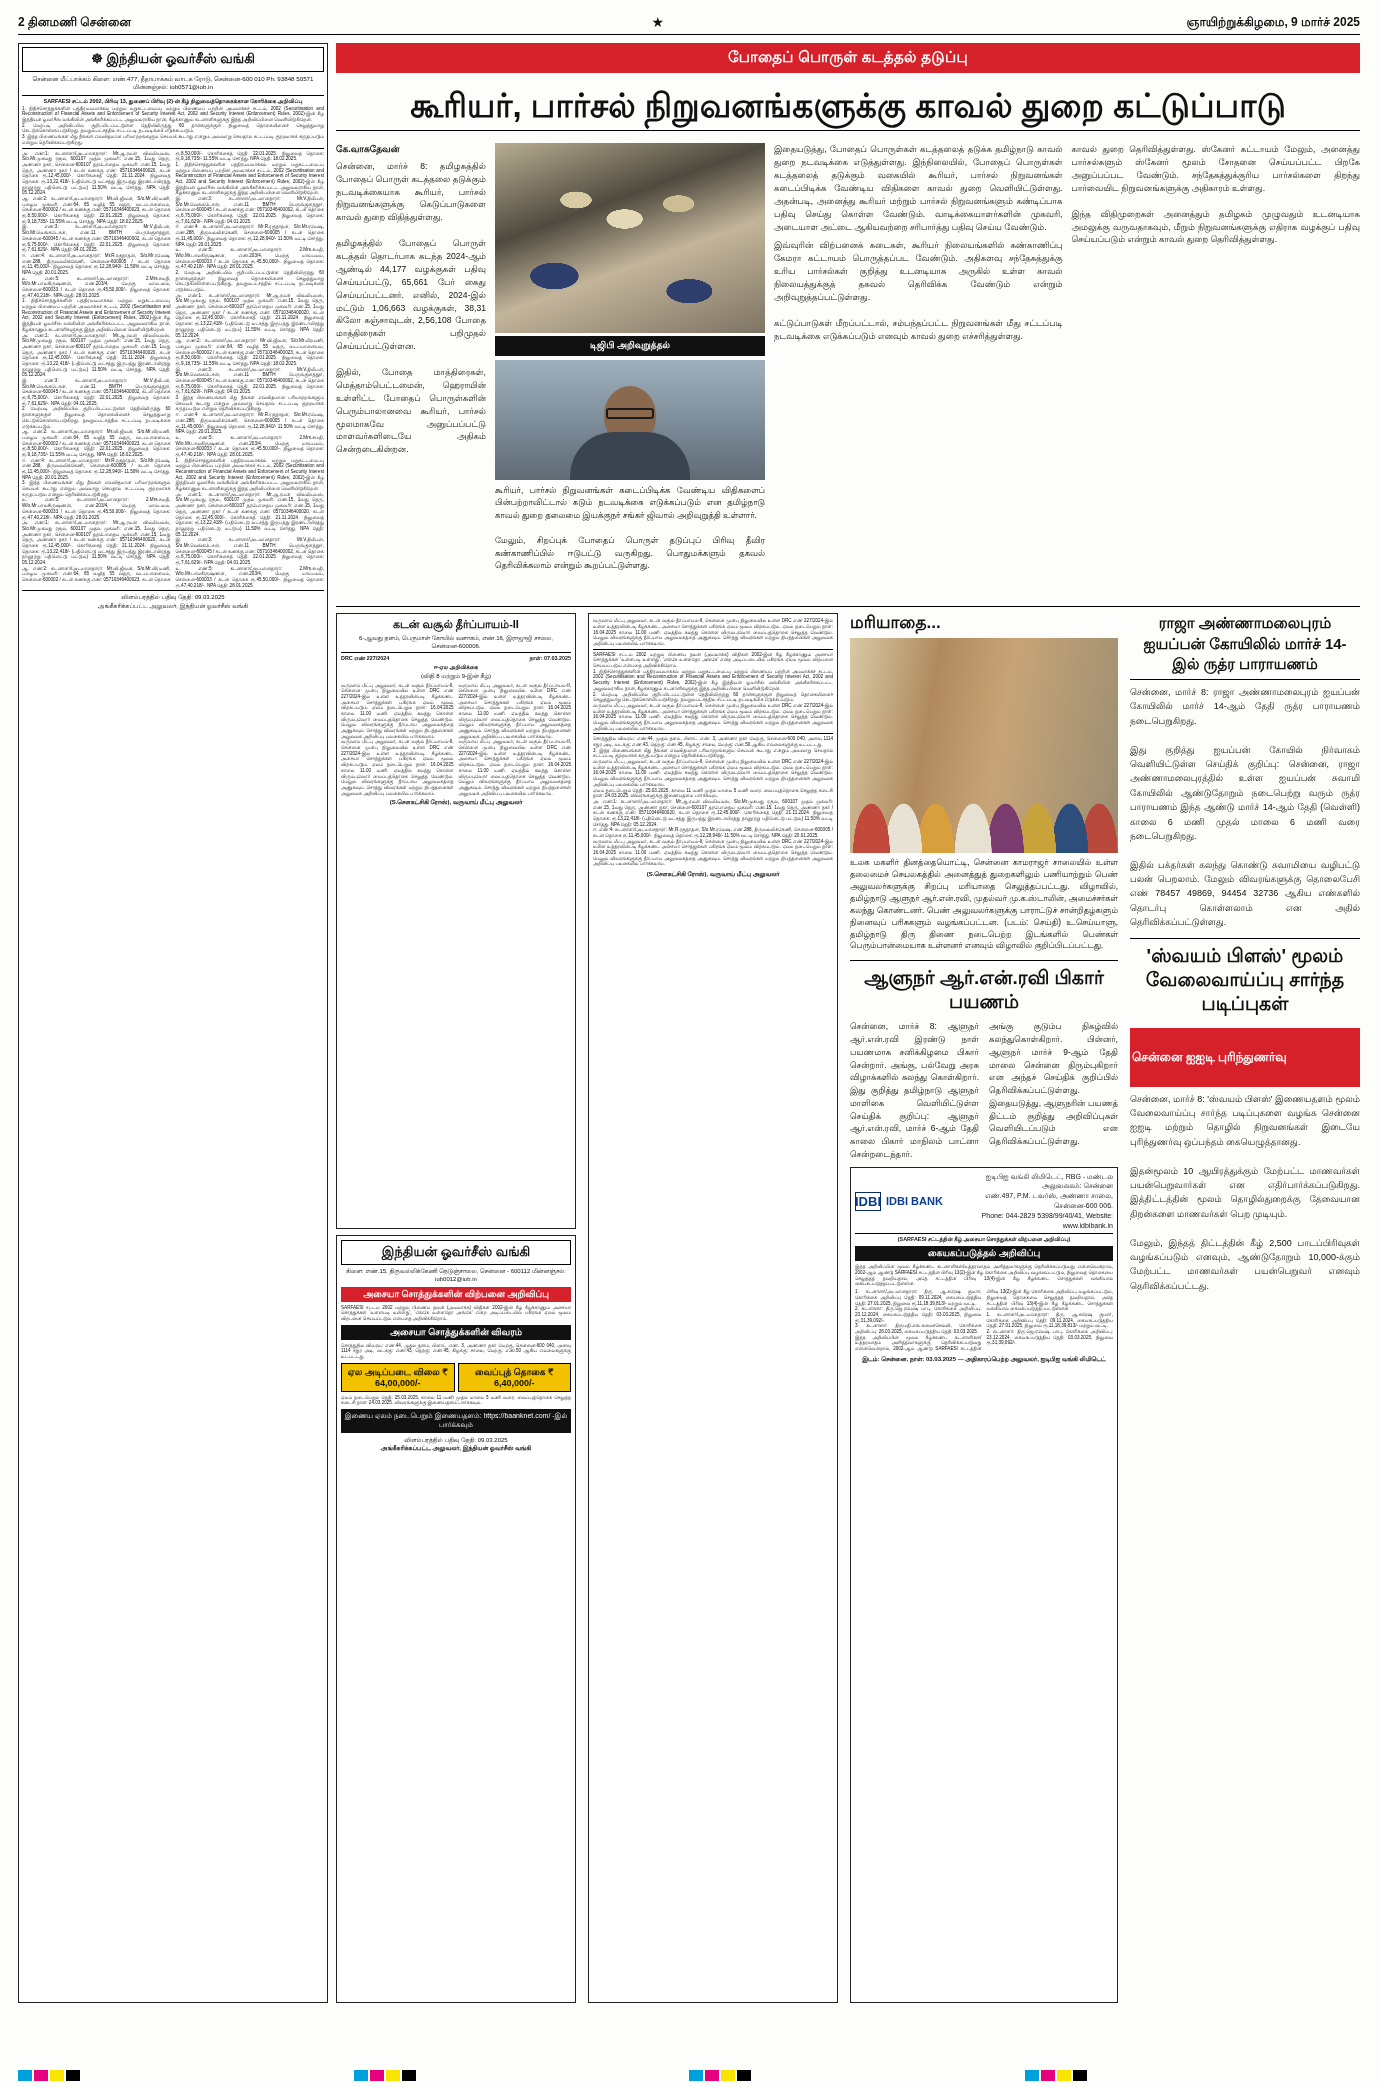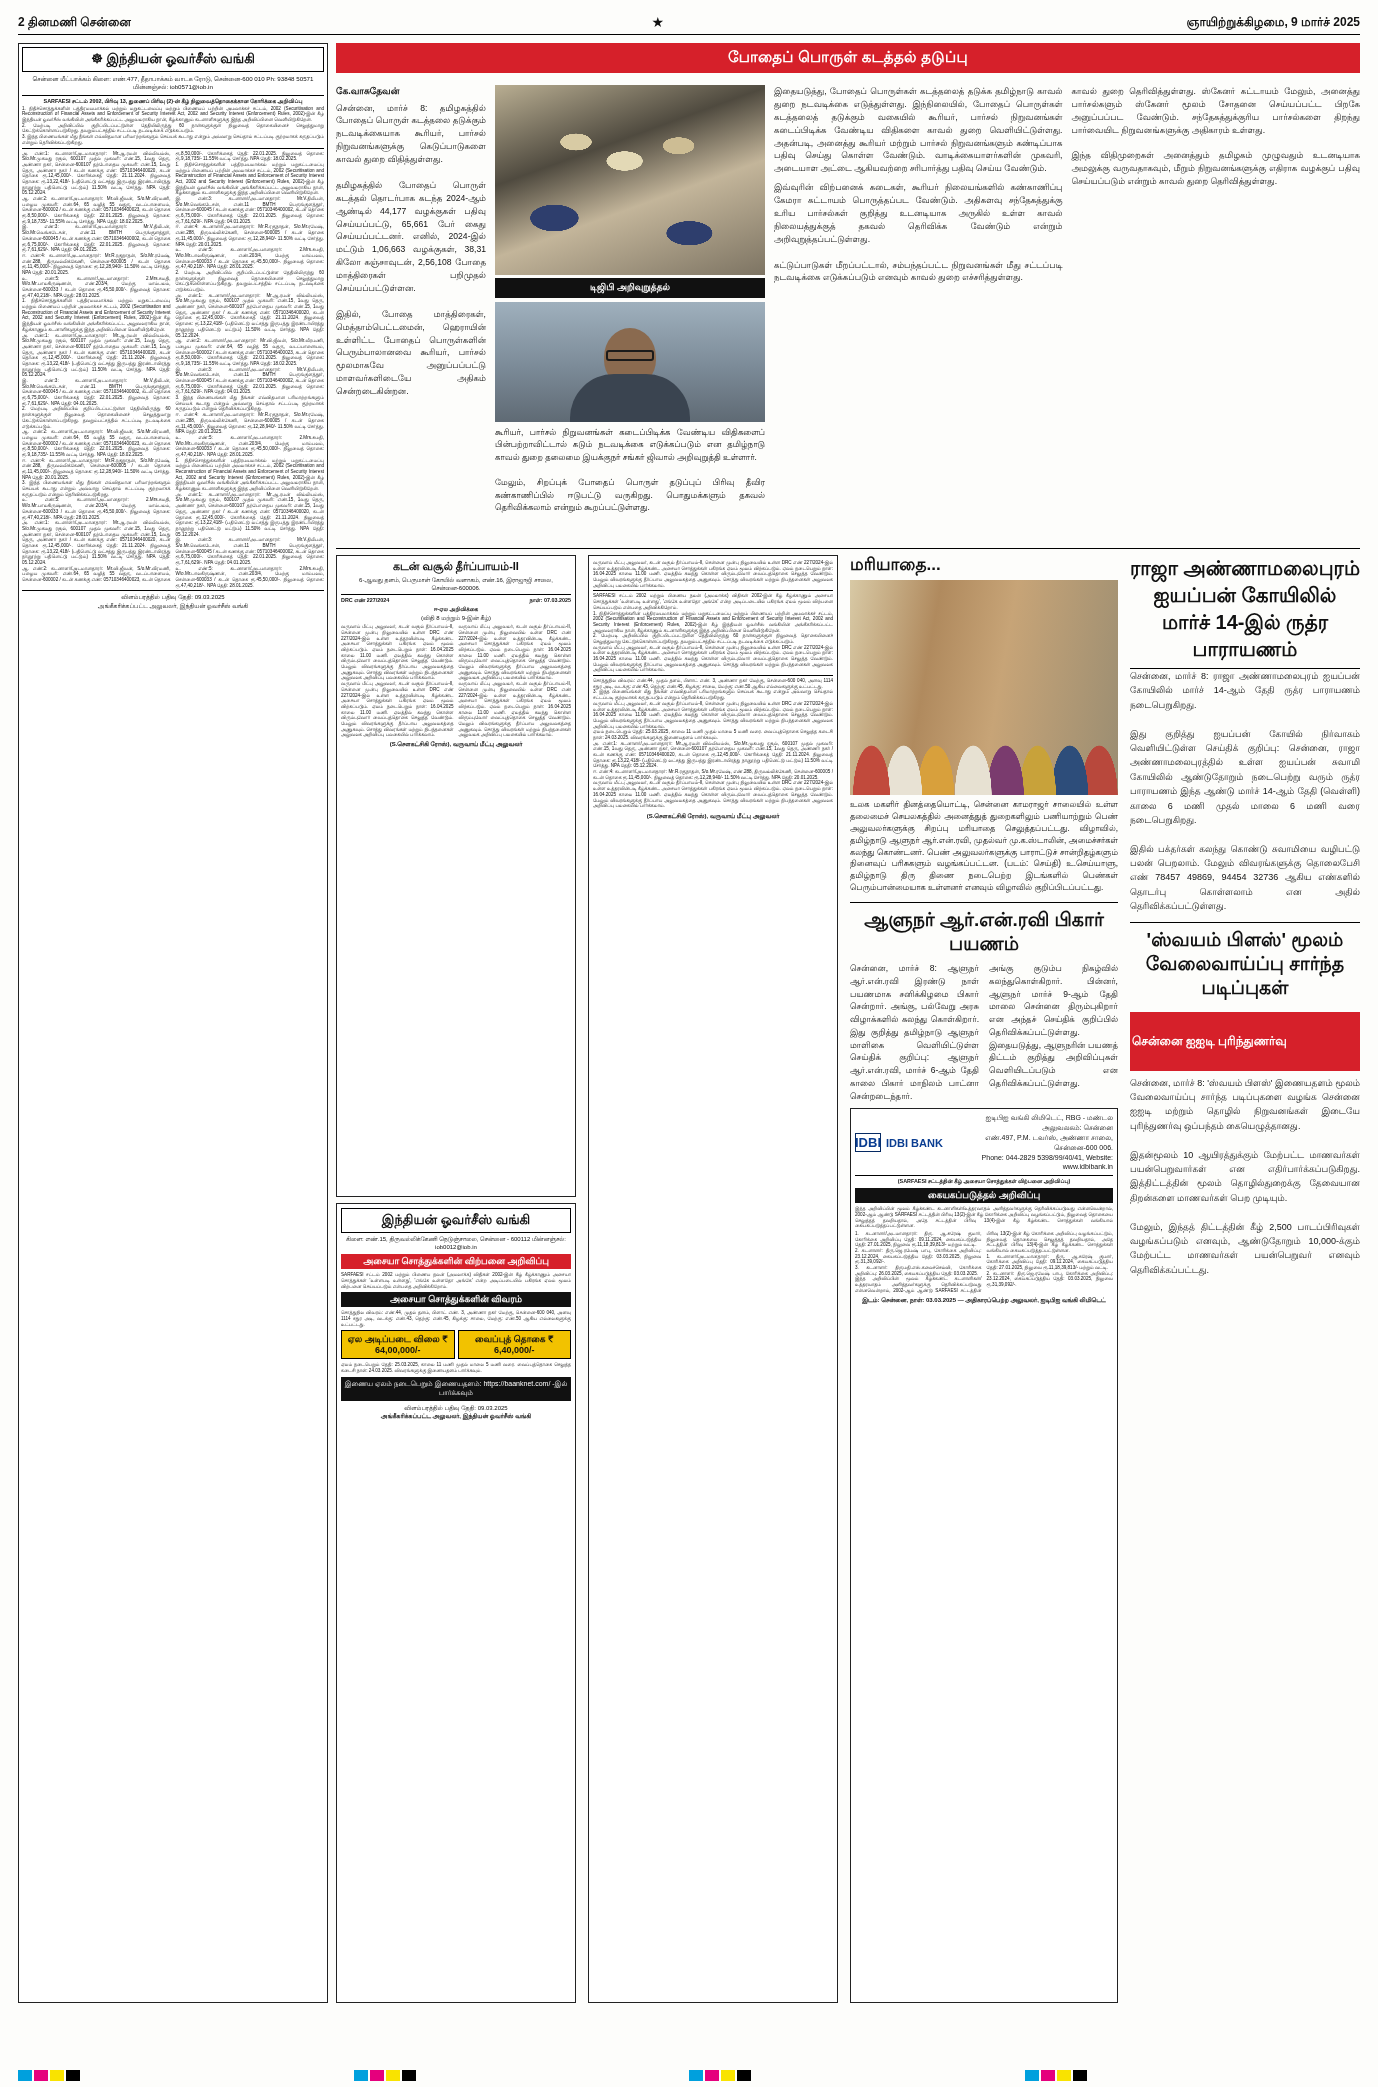--- a/index.html
+++ b/index.html
@@ -160,22 +160,22 @@
   .idbi-head { display:flex; align-items:center; gap:5px; border-bottom:1px solid #000; padding-bottom:3px; }
   .idbi-logo {
     width:26px; height:19px; background:#fff; border:1px solid #062a63;
     display:flex; align-items:center; justify-content:center;
     color:#0a3d91; font-weight:bold; font-size:13px;
   }
   .idbi-name { font-weight:bold; font-size:11px; color:#0a3d91; }
   .idbi-right { font-size:7px; line-height:1.4; text-align:right; flex:1; }
 
   .rightad-title {
-    text-align:center; font-weight:bold; font-size:20px; line-height:1.35;
-    border-bottom:1px solid #000; padding-bottom:5px; 
+    text-align:center; font-weight:bold; font-size:15px; line-height:1.35;
+    border-bottom:1px solid #000; padding-bottom:5px; margin-bottom:5px;
   }
   .rightad-body { font-size:9px; line-height:1.6; text-align:justify; }
   .redstrip {
     background:#d6202a; color:#fff; text-align:left;
     font-weight:bold; font-size:12px; padding:22px 2px; margin:6px 0 5px;
   }
   .blackband {
     background:#111; color:#fff; font-size:7px; text-align:center; padding:3px 2px; margin-top:3px;
   }
   .pricerow { display:flex; gap:3px; margin-top:3px; }
@@ -256,20 +256,21 @@
         <div>உ. எண்:5: கடனாளர்/அடமானதாரர்: 2.Mrs.சுமதி, W/o.Mr.பாலகிருஷ்ணன், எண்.203/4, மேற்கு மாம்பலம், சென்னை-600033 / கடன் தொகை ரூ.45,50,000/-. நிலுவைத் தொகை: ரூ.47,40,218/-. NPA தேதி: 28.01.2025.</div>
       </div>
       <div class="rule"></div>
       <div class="small-ct">விளம்பரத்தில் பதிவு தேதி: 09.03.2025</div>
       <div class="small-ct">அங்கீகரிக்கப்பட்ட அலுவலர், இந்தியன் ஓவர்சீஸ் வங்கி</div>
     </div>
 
     <div class="rightcol">
 
       <div class="redbar">போதைப் பொருள் கடத்தல் தடுப்பு</div>
+      <div class="headline">கூரியர், பார்சல் நிறுவனங்களுக்கு காவல் துறை கட்டுப்பாடு</div>
 
       <div class="story">
         <div>
           <div class="byline">கே.வாசுதேவன்</div>
           <div style="white-space:pre-line">சென்னை, மார்ச் 8: தமிழகத்தில் போதைப் பொருள் கடத்தலை தடுக்கும் நடவடிக்கையாக கூரியர், பார்சல் நிறுவனங்களுக்கு கெடுப்பாடுகளை காவல் துறை விதித்துள்ளது.
 
 தமிழகத்தில் போதைப் பொருள் கடத்தல் தொடர்பாக கடந்த 2024-ஆம் ஆண்டில் 44,177 வழக்குகள் பதிவு செய்யப்பட்டு, 65,661 பேர் கைது செய்யப்பட்டனர். எனில், 2024-இல் மட்டும் 1,06,663 வழக்குகள், 38,31 கிலோ கஞ்சாவுடன், 2,56,108 போதை மாத்திரைகள் பறிமுதல் செய்யப்பட்டுள்ளன.
 
 இதில், போதை மாத்திரைகள், மெத்தாம்பெட்டமைன், ஹெராயின் உள்ளிட்ட போதைப் பொருள்களின் பெரும்பாலானவை கூரியர், பார்சல் மூலமாகவே அனுப்பப்பட்டு மாளவர்களிடையே அதிகம் சென்றடைகின்றன.</div>
         </div>

